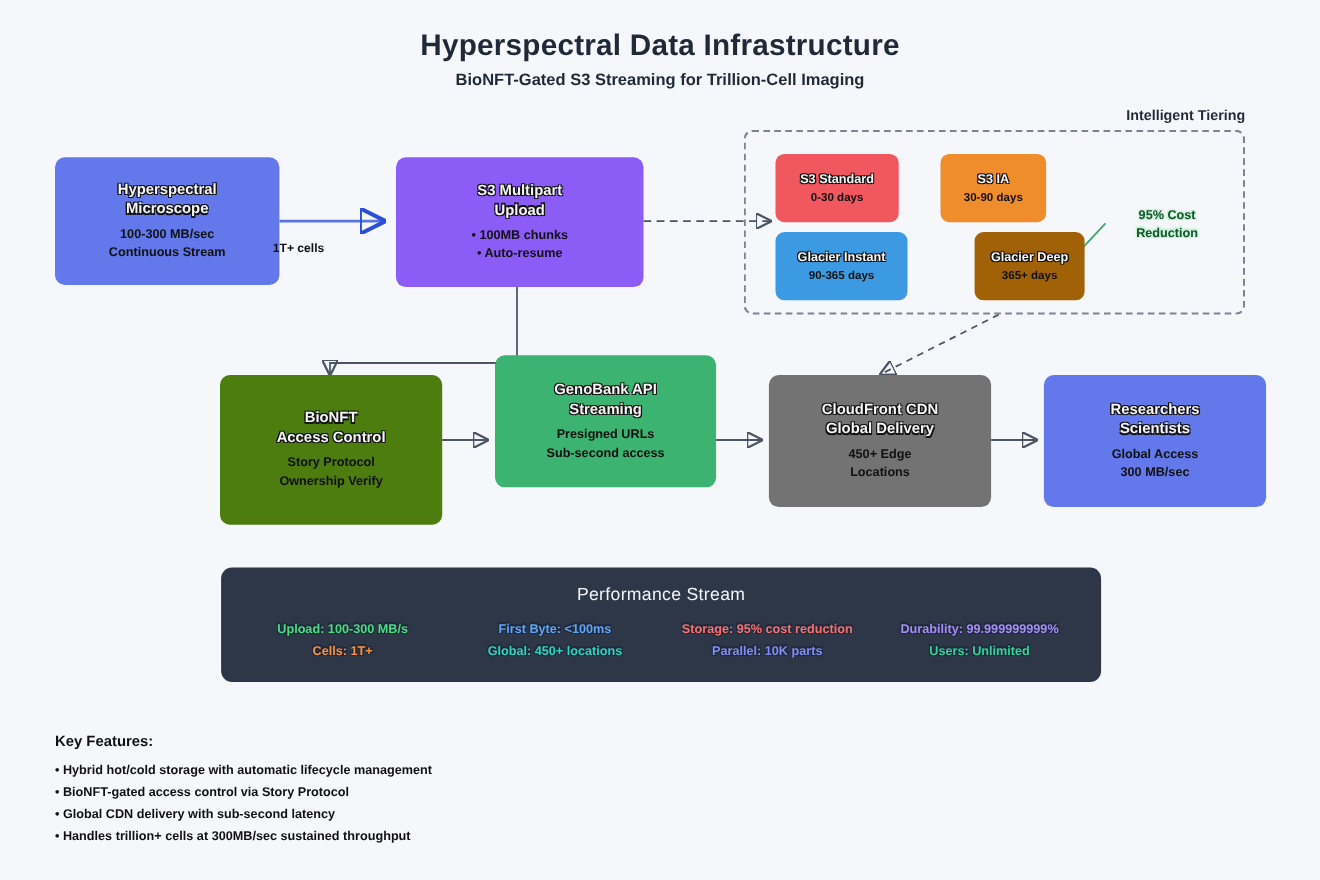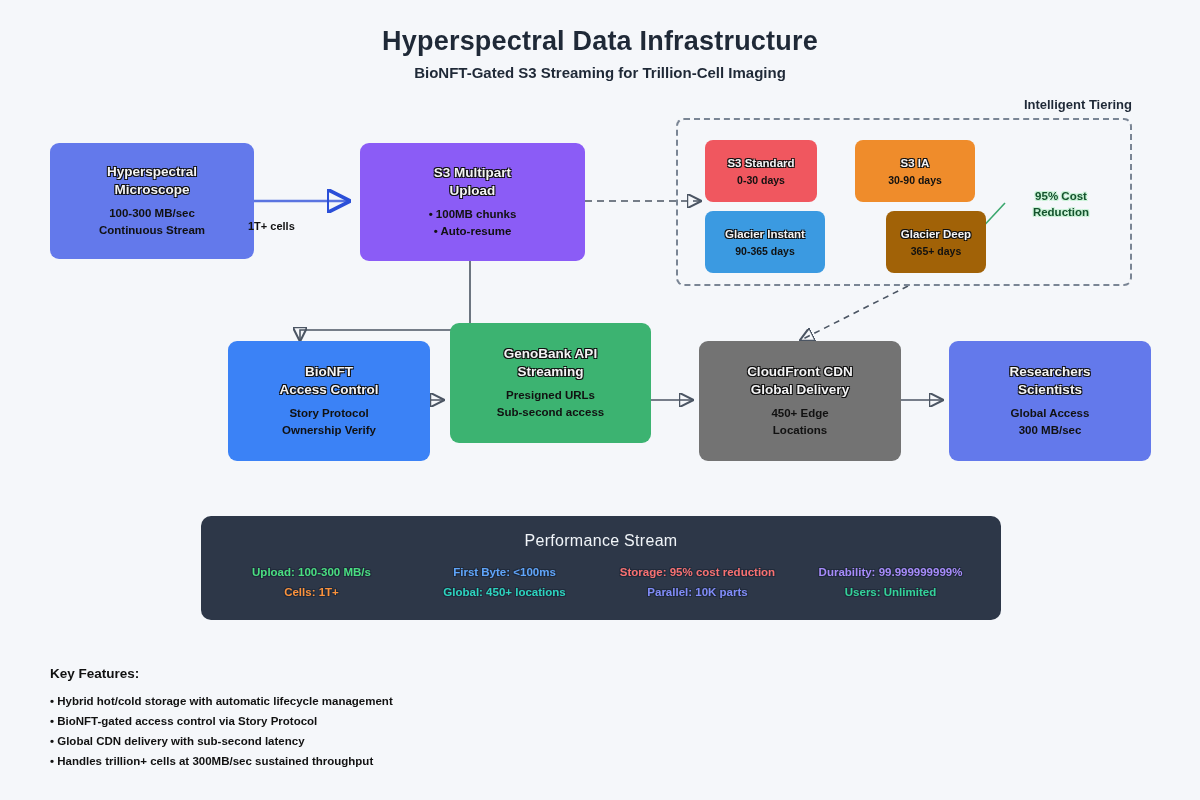--- a/index.html
+++ b/index.html
@@ -164,39 +164,39 @@
     </div>
   </div>
 
   <div class="txt" id="cluster-label">Intelligent Tiering</div>
   <div id="cluster"></div>
 
   <div class="tier" style="left:705px; top:140px; width:112px; height:62px; background:#f0575f;">
     <div class="th">S3 Standard</div>
     <div class="ts">0-30 days</div>
   </div>
-  <div class="tier" style="left:855px; top:140px; width:120px; height:62px; background:#ef8c2b;">
+  <div class="tier" style="left:855px; top:140px; width:96px; height:62px; background:#ef8c2b;">
     <div class="th">S3 IA</div>
     <div class="ts">30-90 days</div>
   </div>
   <div class="tier" style="left:705px; top:211px; width:120px; height:62px; background:#3b9ae1;">
     <div class="th">Glacier Instant</div>
     <div class="ts">90-365 days</div>
   </div>
   <div class="tier" style="left:855px; top:211px; width:100px; height:62px; background:#a16207;margin-left:31px;">
     <div class="th">Glacier Deep</div>
     <div class="ts">365+ days</div>
   </div>
 
   <div class="txt" id="cost-label">
     <div>95% Cost</div>
     <div>Reduction</div>
   </div>
 
-  <div class="node" style="left:200px; top:341px; width:202px; height:120px; background:#3b82f6;margin-left:28px;">
+  <div class="node" style="left:200px; top:341px; width:202px; height:136px; background:#4d7c0f;">
     <div class="hd">
       <div>BioNFT</div>
       <div>Access Control</div>
     </div>
     <div class="sub">
       <div>Story Protocol</div>
       <div>Ownership Verify</div>
     </div>
   </div>
 

